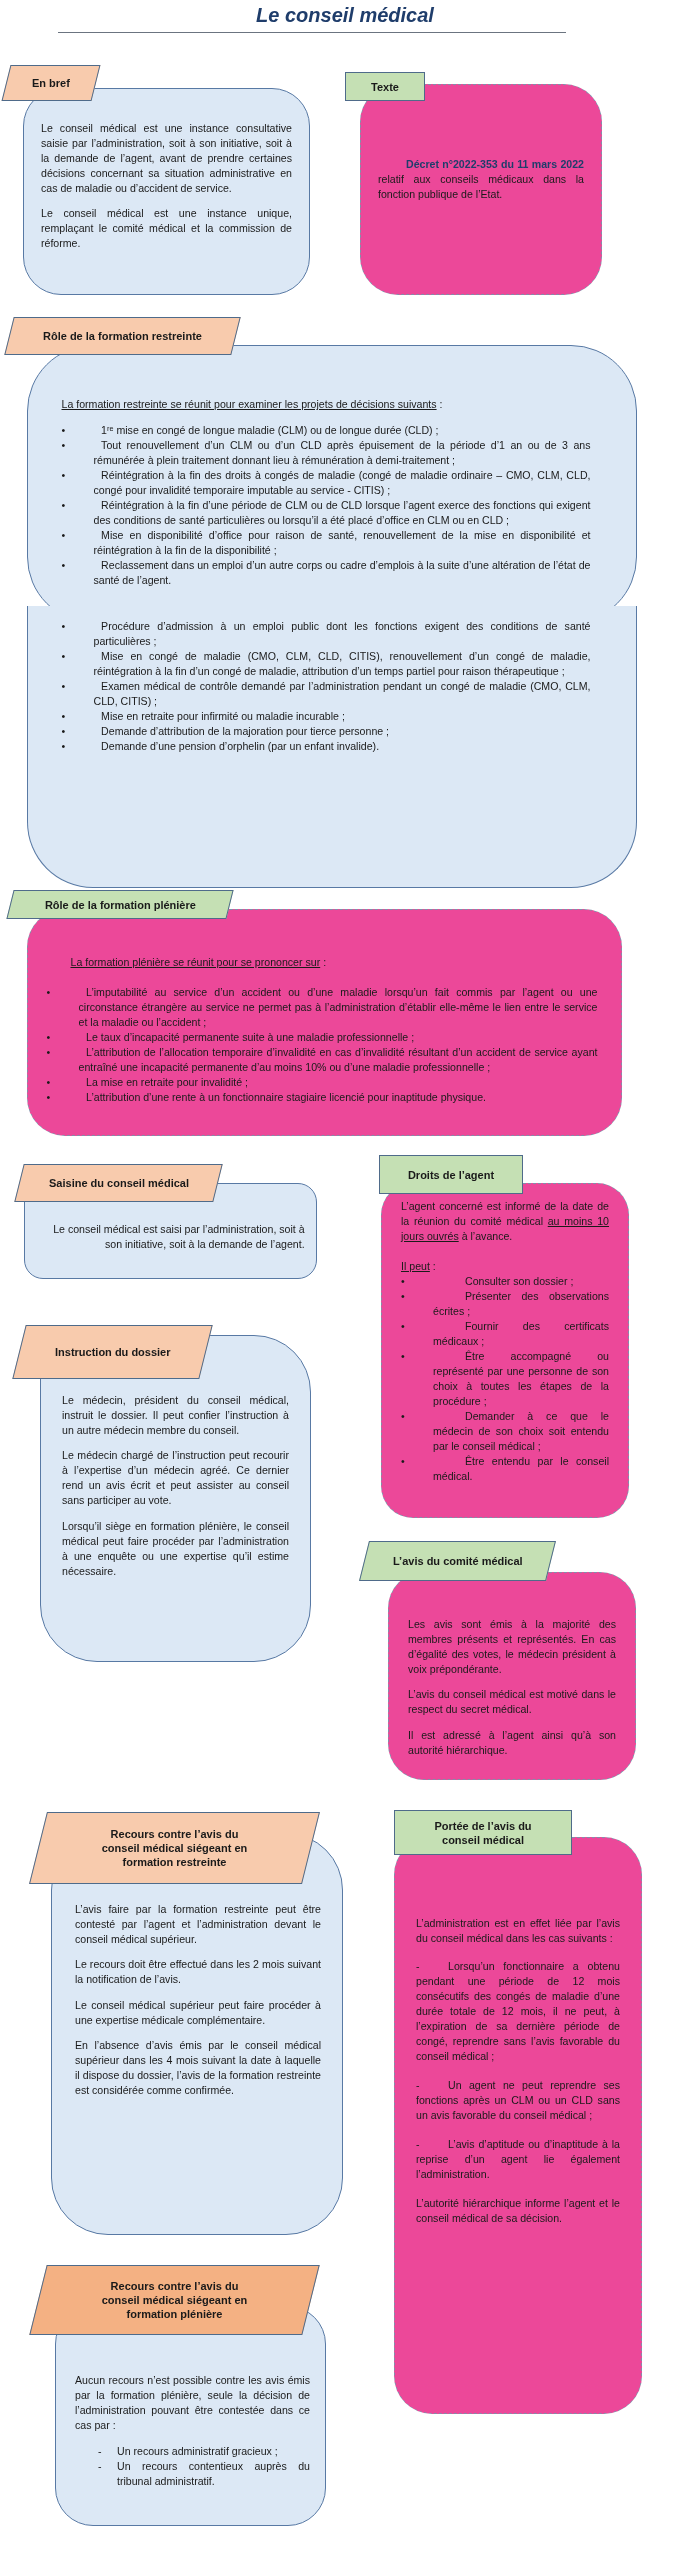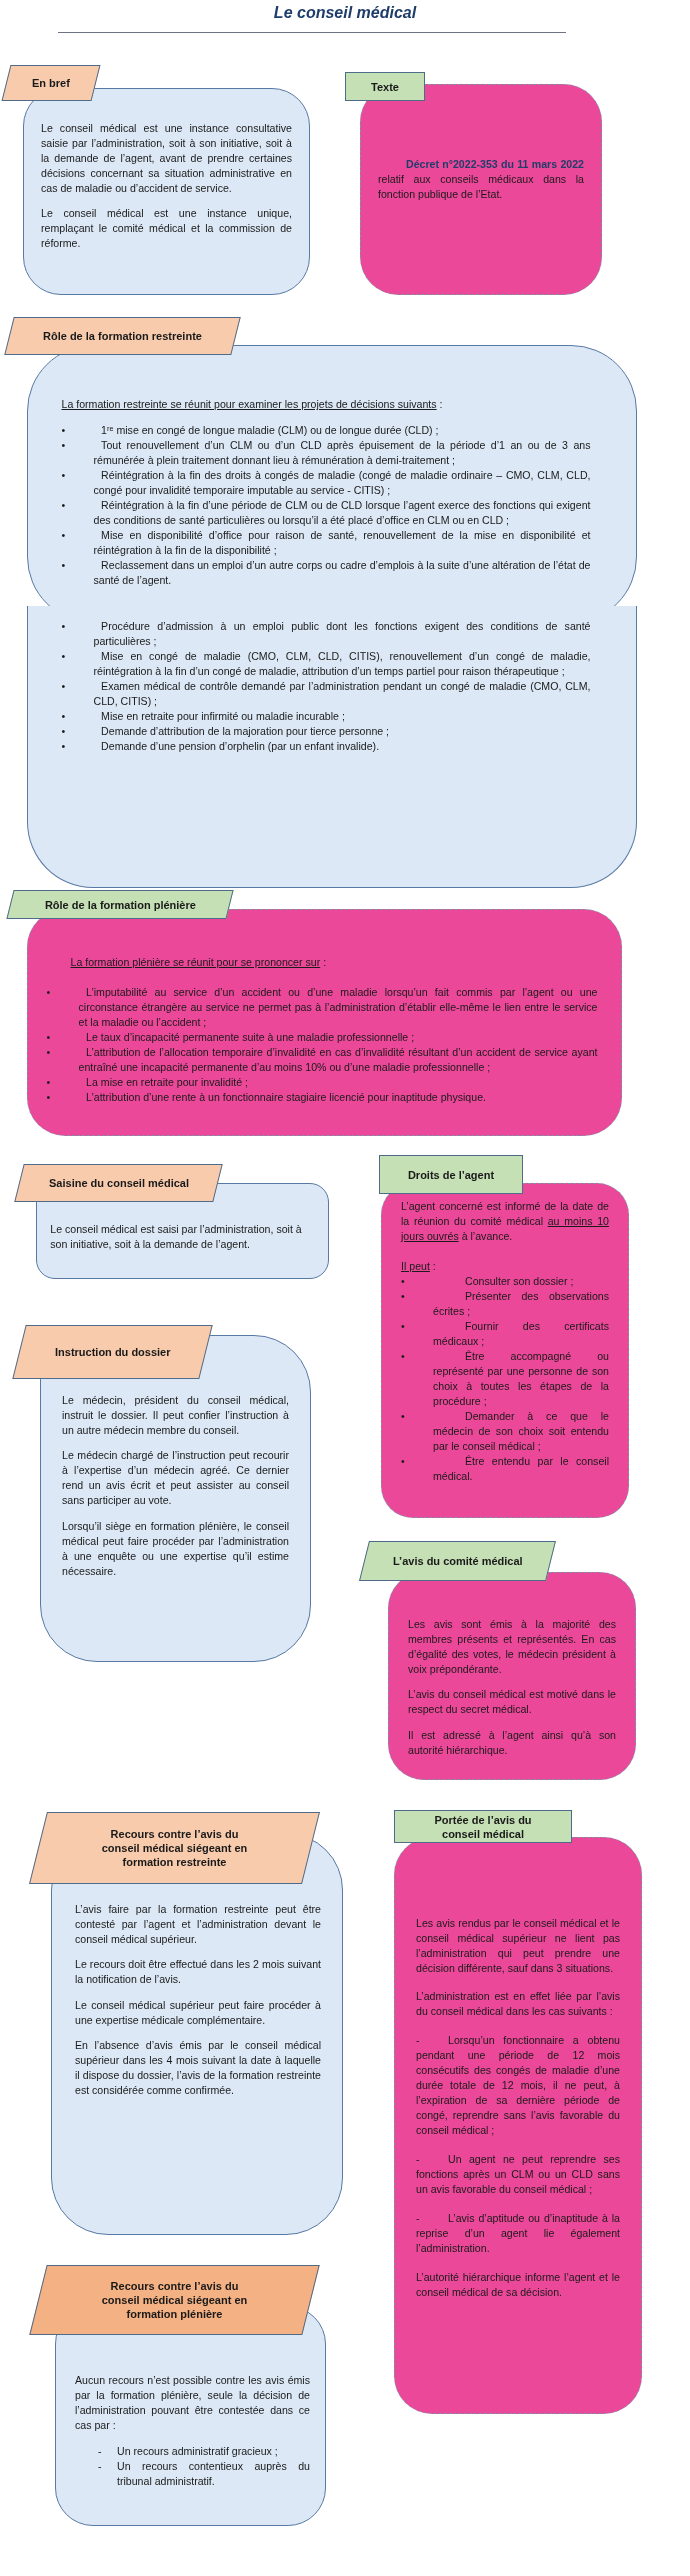--- a/index.html
+++ b/index.html
@@ -1,19 +1,19 @@
 <!DOCTYPE html>
 <html style="font-size:15px"><head>
 <meta charset="utf-8">
 <style>
   * { box-sizing: border-box; margin: 0; padding: 0; }
   html, body { width: 690px; height: 2576px; background: #ffffff; }
   body { position: relative; font-family: "Liberation Sans", "DejaVu Sans", sans-serif; color: #1a1a1a; overflow: hidden; }
 
-  .title { position: absolute; left: 0; width: 690px; top: 3.8px; text-align: center; font-size: 16px; font-style: italic; font-weight: bold; color: #1f3d6b; }
+  .title { position: absolute; left: 0; width: 690px; top: 3.8px; text-align: center; font-size: 20px; font-style: italic; font-weight: bold; color: #1f3d6b; }
   .title-rule { position: absolute; left: 58px; top: 32px; width: 508px; height: 0.9px; background: #6b7480; }
 
   .box { position: absolute; font-size: 10.6px; line-height: 15px; text-align: justify; }
   .box.solid { background: #dce8f5; border: 1.4px solid #5879a4; }
   .box.dashed { background: #ec4899; border: 1.4px dashed #7f92aa; }
   .box p { margin: 0 0 10.4px 0; }
   .box p:last-child { margin-bottom: 0; }
   .u { text-decoration: underline; }
   .box ul { list-style: none; margin: 0; padding: 0; }
   .box li { position: relative; text-indent: 32px; }
@@ -91,21 +91,21 @@
     <li style="text-indent:7.6px;"><span class="bullet">•</span><span>Le taux d’incapacité permanente suite à une maladie professionnelle ;</span></li>
     <li style="text-indent:7.6px;"><span class="bullet">•</span><span>L’attribution de l’allocation temporaire d’invalidité en cas d’invalidité résultant d’un accident de service ayant entraîné une incapacité permanente d’au moins 10% ou d’une maladie professionnelle ;</span></li>
     <li style="text-indent:7.6px;"><span class="bullet">•</span><span>La mise en retraite pour invalidité ;</span></li>
     <li style="text-indent:7.6px;"><span class="bullet">•</span><span>L’attribution d’une rente à un fonctionnaire stagiaire licencié pour inaptitude physique.</span></li>
   </ul>
 </div>
 <div class="tag green para" style="left:9.5px; top:890px; width:220px; height:29px;">
   <span>Rôle de la formation plénière</span>
 </div>
 
-<div class="box solid" style="left:36px; top:1183px; width:293px; height:96px; border-radius:19px; padding:38px 11.4px 0 13.3px; text-align:left;">
+<div class="box solid" style="left:24px; top:1183px; width:293px; height:96px; border-radius:19px; padding:38px 11.4px 0 13.3px; text-align:right;">
   <p>Le conseil médical est saisi par l’administration, soit à son initiative, soit à la demande de l’agent.</p>
 </div>
 <div class="tag orange para" style="left:19px; top:1164px; width:199px; height:38px;">
   <span>Saisine du conseil médical</span>
 </div>
 
 <div class="box dashed" style="left:381px; top:1183px; width:248px; height:335px; border-radius:32px; padding:15px 19px 0 19px;">
   <p style="margin-bottom:15px;">
     <span>L’agent concerné est informé de la date de la réunion du comité médical </span><span class="u">au moins 10 jours ouvrés</span><span> à l’avance.</span>
   </p>
@@ -147,30 +147,29 @@
   <p>L’avis faire par la formation restreinte peut être contesté par l’agent et l’administration devant le conseil médical supérieur.</p>
   <p>Le recours doit être effectué dans les 2 mois suivant la notification de l’avis.</p>
   <p>Le conseil médical supérieur peut faire procéder à une expertise médicale complémentaire.</p>
   <p>En l’absence d’avis émis par le conseil médical supérieur dans les 4 mois suivant la date à laquelle il dispose du dossier, l’avis de la formation restreinte est considérée comme confirmée.</p>
 </div>
 <div class="tag orange para" style="left:38px; top:1812px; width:273px; height:72px;">
   <span style="padding:0 57px;">Recours contre l’avis du conseil médical siégeant en formation restreinte</span>
 </div>
 
 <div class="box dashed" style="left:394px; top:1837px; width:248px; height:577px; border-radius:38px; padding:78px 21px 0 21px;">
-  <p style="margin-bottom:13.3px;">Les avis rendus par le conseil médical et le conseil médical supérieur ne lient pas l’administration qui peut prendre une décision différente, sauf dans 3 situations.</p>
   <p style="margin-bottom:13.3px;">L’administration est en effet liée par l’avis du conseil médical dans les cas suivants :</p>
   <ul>
     <li class="dash" style="margin-bottom:14px; padding-left:0; text-indent:32px;"><span class="bullet" style="left:0; text-indent:0;">-</span><span>Lorsqu’un fonctionnaire a obtenu pendant une période de 12 mois consécutifs des congés de maladie d’une durée totale de 12 mois, il ne peut, à l’expiration de sa dernière période de congé, reprendre sans l’avis favorable du conseil médical ;</span></li>
     <li class="dash" style="margin-bottom:14px; padding-left:0; text-indent:32px;"><span class="bullet" style="left:0; text-indent:0;">-</span><span>Un agent ne peut reprendre ses fonctions après un CLM ou un CLD sans un avis favorable du conseil médical ;</span></li>
     <li class="dash" style="margin-bottom:14px; padding-left:0; text-indent:32px;"><span class="bullet" style="left:0; text-indent:0;">-</span><span>L’avis d’aptitude ou d’inaptitude à la reprise d’un agent lie également l’administration.</span></li>
   </ul>
   <p>L’autorité hiérarchique informe l’agent et le conseil médical de sa décision.</p>
 </div>
-<div class="tag green" style="left:394px; top:1810px; width:178px; height:33px;">
+<div class="tag green" style="left:394px; top:1810px; width:178px; height:45px;">
   <span style="padding:0 23px;">Portée de l’avis du conseil médical</span>
 </div>
 
 <div class="box solid" style="left:55px; top:2306px; width:271px; height:220px; border-radius:38px; padding:66px 15px 0 19px;">
   <p style="margin-bottom:11.4px;">Aucun recours n’est possible contre les avis émis par la formation plénière, seule la décision de l’administration pouvant être contestée dans ce cas par :</p>
   <ul>
     <li class="sub" style="text-align:justify;"><span class="bullet">-</span><span>Un recours administratif gracieux ;</span></li>
     <li class="sub" style="text-align:justify;"><span class="bullet">-</span><span>Un recours contentieux auprès du tribunal administratif.</span></li>
   </ul>
 </div>

